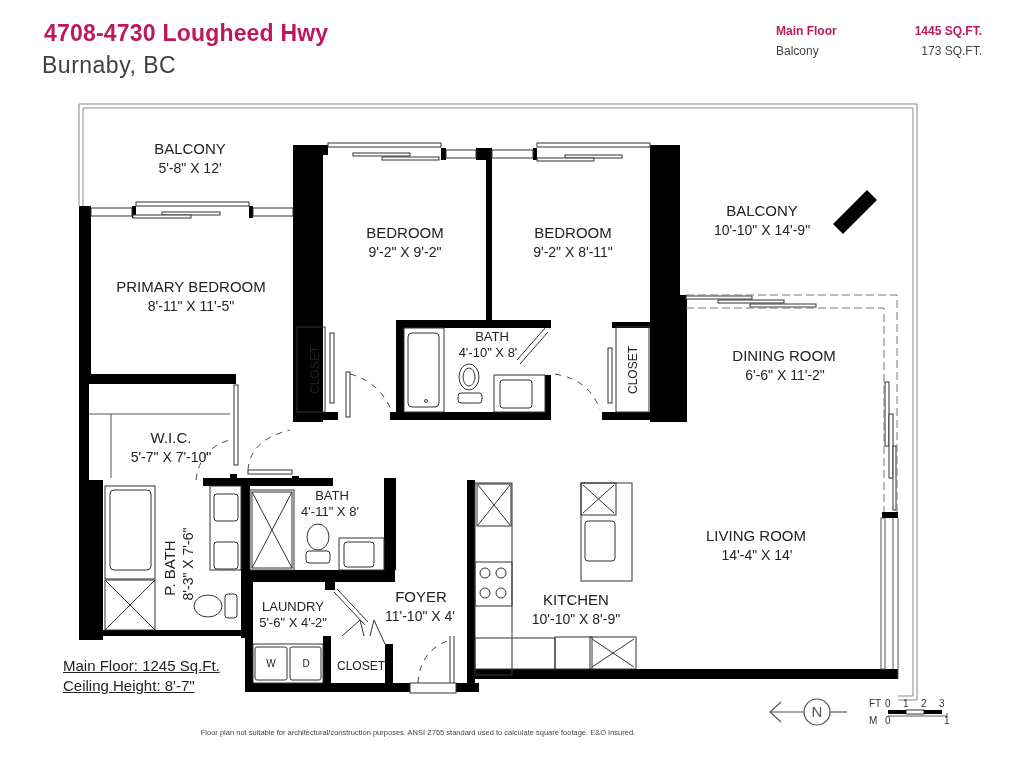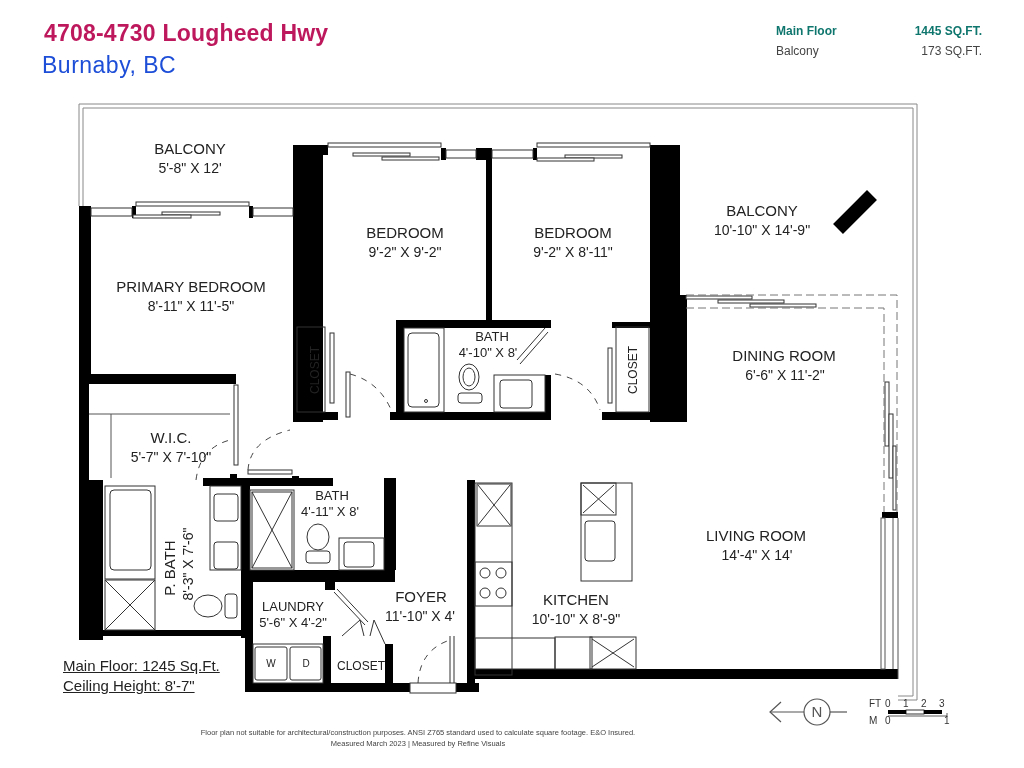--- a/index.html
+++ b/index.html
@@ -1,21 +1,21 @@
 <!DOCTYPE html>
 <html><head>
 <meta charset="utf-8">
 <style>
   html,body{margin:0;padding:0;background:#ffffff;}
   body{width:1024px;height:768px;position:relative;overflow:hidden;font-family:"Liberation Sans","DejaVu Sans",sans-serif;color:#1a1a1a;}
   .hdr-title{position:absolute;left:44px;top:20px;font-size:23px;font-weight:700;letter-spacing:0.2px;color:#be185d;}
-  .hdr-sub{position:absolute;left:42px;top:52px;font-size:23px;font-weight:400;color:#1d4ed8;letter-spacing:0.5px;}
+  .hdr-sub{position:absolute;left:42px;top:52px;font-size:23px;font-weight:400;color:#404040;letter-spacing:0.5px;}
   .area-table{position:absolute;left:776px;top:24px;width:206px;font-size:12px;}
   .area-row{display:flex;justify-content:space-between;height:20px;}
-  .area-row.bold{font-weight:700;color:#0f766e;}
+  .area-row.bold{font-weight:700;color:#be185d;}
   .area-row.light{color:#444;}
   svg.plan{position:absolute;left:0;top:0;}
   .room-label{font-family:"Liberation Sans","DejaVu Sans",sans-serif;font-size:15px;fill:#222;text-anchor:middle;}
   .room-dim{font-family:"Liberation Sans","DejaVu Sans",sans-serif;font-size:14px;fill:#222;text-anchor:middle;}
   .small-label{font-family:"Liberation Sans","DejaVu Sans",sans-serif;font-size:12px;fill:#222;text-anchor:middle;}
   .summary{position:absolute;left:63px;top:656px;font-size:15px;line-height:20px;color:#222;text-decoration:underline;}
   .disclaimer{position:absolute;left:0;width:836px;top:727px;text-align:center;font-size:7.5px;line-height:11px;color:#444;}
   .scale-text{font-family:"Liberation Sans","DejaVu Sans",sans-serif;font-size:10px;fill:#333;}
 </style>
 </head>
@@ -317,14 +317,13 @@
   </g>
 </svg>
 
 <div class="summary">
   <div>Main Floor: 1245 Sq.Ft.</div>
   <div>Ceiling Height: 8'-7"</div>
 </div>
 
 <div class="disclaimer">
   <div>Floor plan not suitable for architectural/construction purposes. ANSI Z765 standard used to calculate square footage. E&amp;O Insured.</div>
-  <div>Measured March 2023 | Measured by Refine Visuals</div>
 </div>
 
 </body></html>

